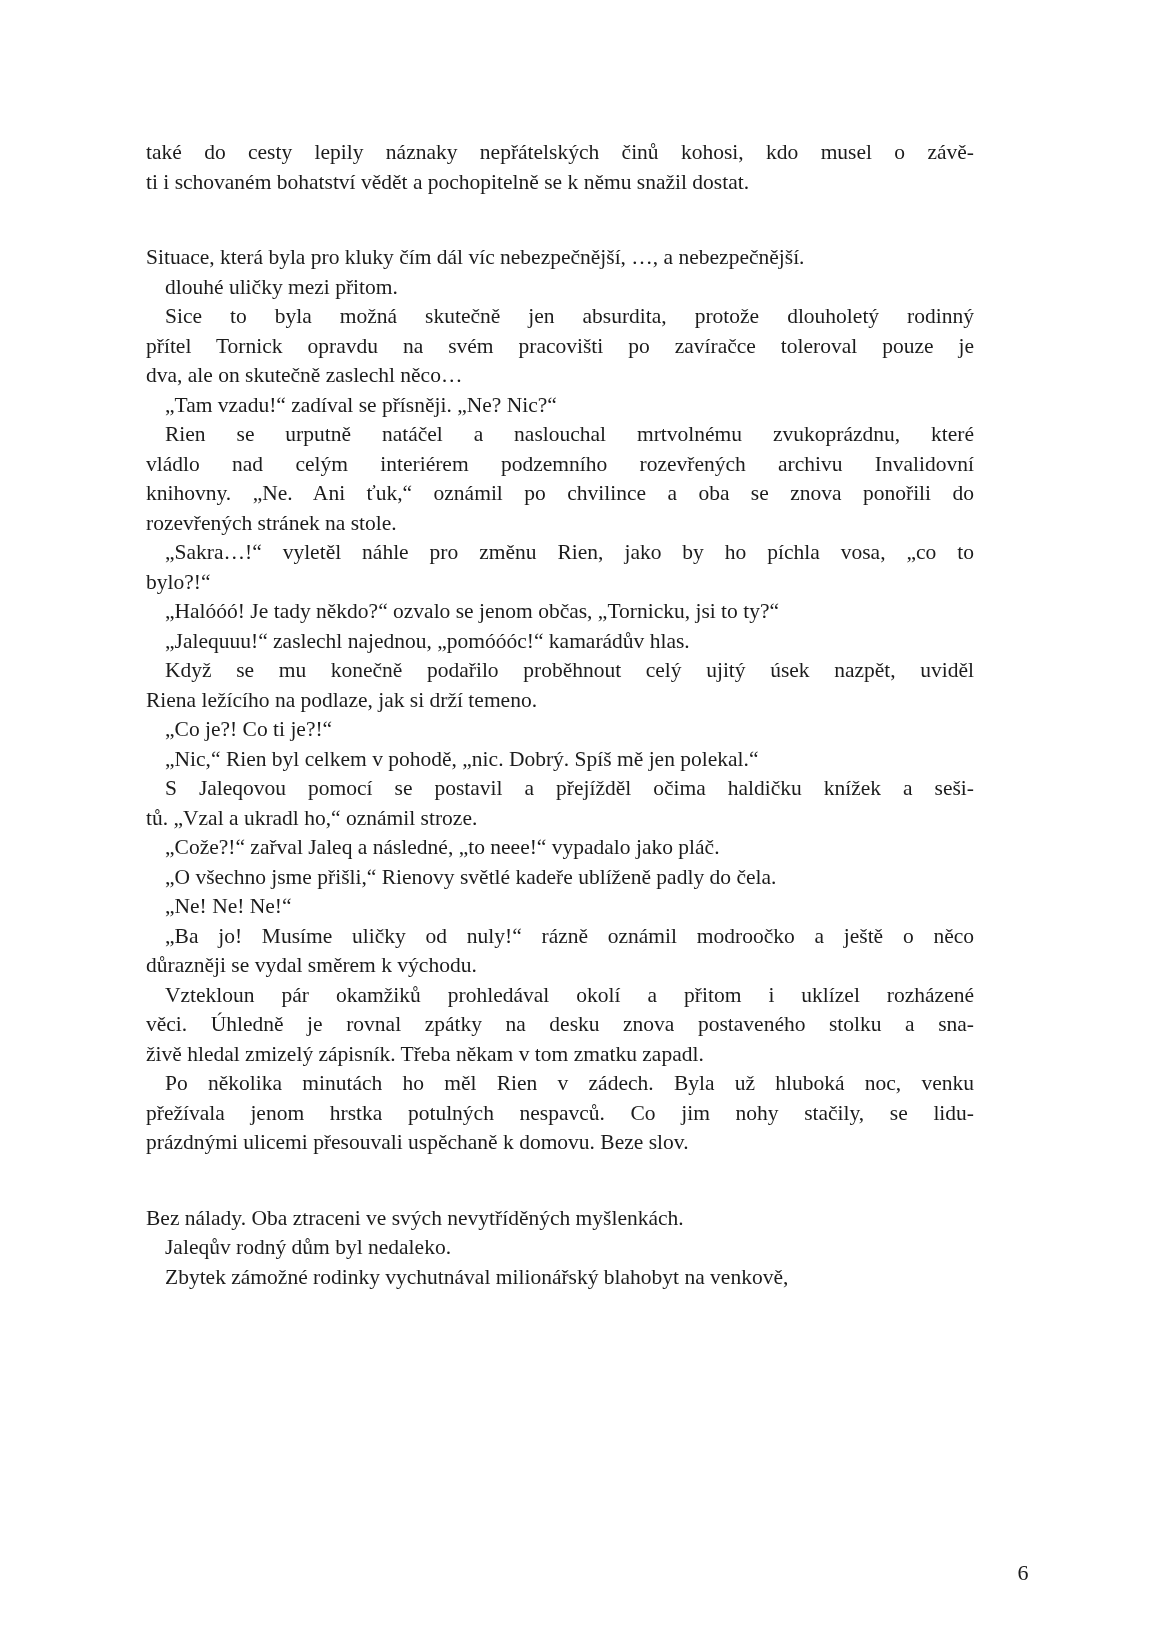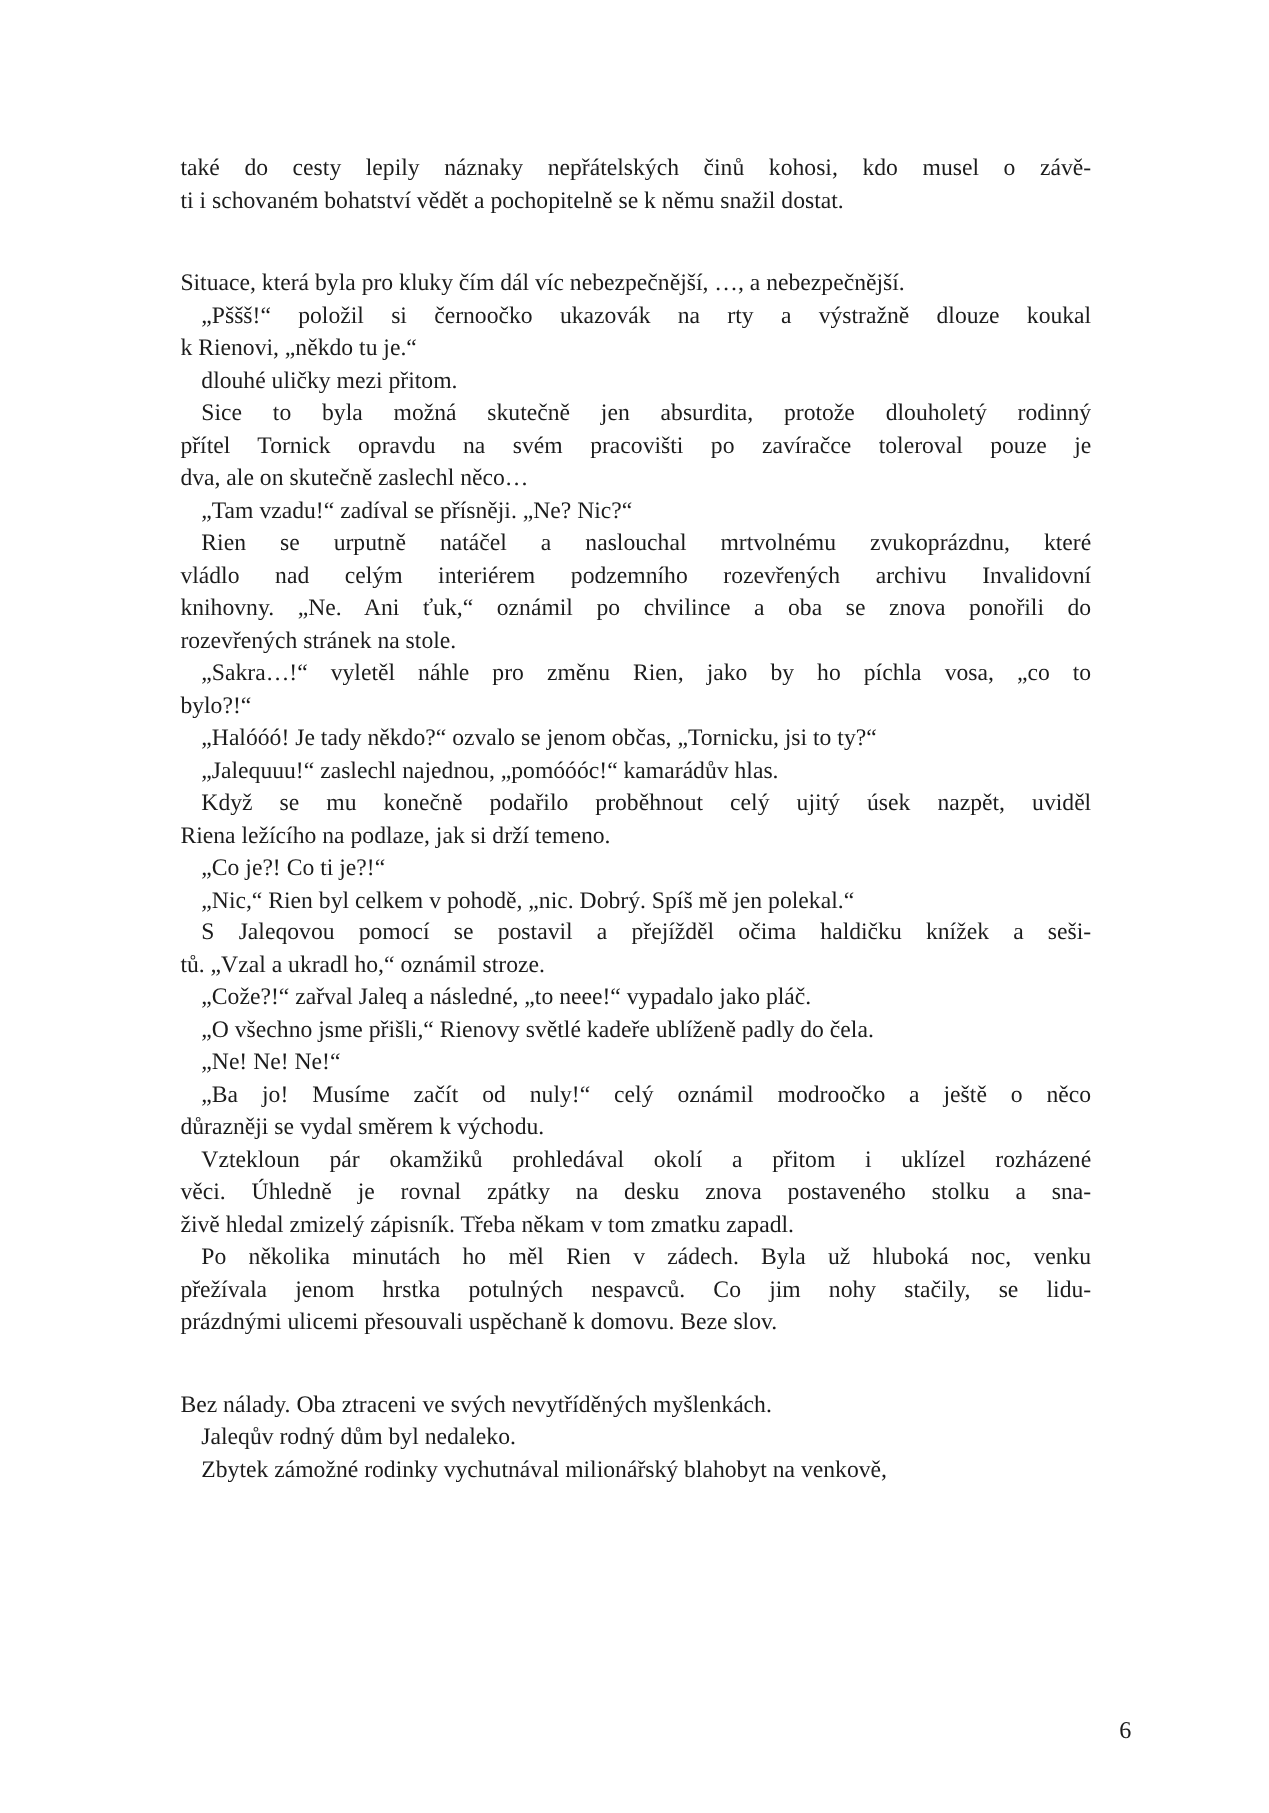--- a/index.html
+++ b/index.html
@@ -9,21 +9,21 @@
     font-family: "Liberation Serif", serif;
   }
   .page {
     position: relative;
     width: 1154px; height: 1648px;
     background: #ffffff;
     color: #1c1c1c;
   }
   .text-block {
     position: absolute;
-    left: 164px; top: 138px;
+    left: 146px; top: 138px;
     width: 828px;
     font-size: 21.5px;
     line-height: 29.5px;
   }
   .para { margin: 0; }
   .para.space-before { margin-top: 46px; }
   .para .line {
     text-align: justify;
     text-align-last: justify;
   }
@@ -41,24 +41,20 @@
 <body>
 
 <div class="page">
   <div class="text-block">
       <div class="para">
         <div class="line">také do cesty lepily náznaky nepřátelských činů kohosi, kdo musel o závě-</div>
         <div class="line last">ti i schovaném bohatství vědět a pochopitelně se k němu snažil dostat.</div>
       </div>
       <div class="para space-before">
         <div class="line last">Situace, která byla pro kluky čím dál víc nebezpečnější, …, a nebezpečnější.</div>
-      </div>
-      <div class="para indent">
-        <div class="line">„Pššš!“ položil si černoočko ukazovák na rty a výstražně dlouze koukal</div>
-        <div class="line last">k Rienovi, „někdo tu je.“</div>
       </div>
       <div class="para indent">
         <div class="line last">dlouhé uličky mezi přitom.</div>
       </div>
       <div class="para indent">
         <div class="line">Sice to byla možná skutečně jen absurdita, protože dlouholetý rodinný</div>
         <div class="line">přítel Tornick opravdu na svém pracovišti po zavíračce toleroval pouze je</div>
         <div class="line last">dva, ale on skutečně zaslechl něco…</div>
       </div>
       <div class="para indent">
@@ -97,21 +93,21 @@
       <div class="para indent">
         <div class="line last">„Cože?!“ zařval Jaleq a následné, „to neee!“ vypadalo jako pláč.</div>
       </div>
       <div class="para indent">
         <div class="line last">„O všechno jsme přišli,“ Rienovy světlé kadeře ublíženě padly do čela.</div>
       </div>
       <div class="para indent">
         <div class="line last">„Ne! Ne! Ne!“</div>
       </div>
       <div class="para indent">
-        <div class="line">„Ba jo! Musíme začít od nuly!“ celý oznámil modroočko a ještě o něco</div>
+        <div class="line">„Ba jo! Musíme uličky od nuly!“ rázně oznámil modroočko a ještě o něco</div>
         <div class="line last">důrazněji se vydal směrem k východu.</div>
       </div>
       <div class="para indent">
         <div class="line">Vztekloun pár okamžiků prohledával okolí a přitom i uklízel rozházené</div>
         <div class="line">věci. Úhledně je rovnal zpátky na desku znova postaveného stolku a sna-</div>
         <div class="line last">živě hledal zmizelý zápisník. Třeba někam v tom zmatku zapadl.</div>
       </div>
       <div class="para indent">
         <div class="line">Po několika minutách ho měl Rien v zádech. Byla už hluboká noc, venku</div>
         <div class="line">přežívala jenom hrstka potulných nespavců. Co jim nohy stačily, se lidu-</div>

